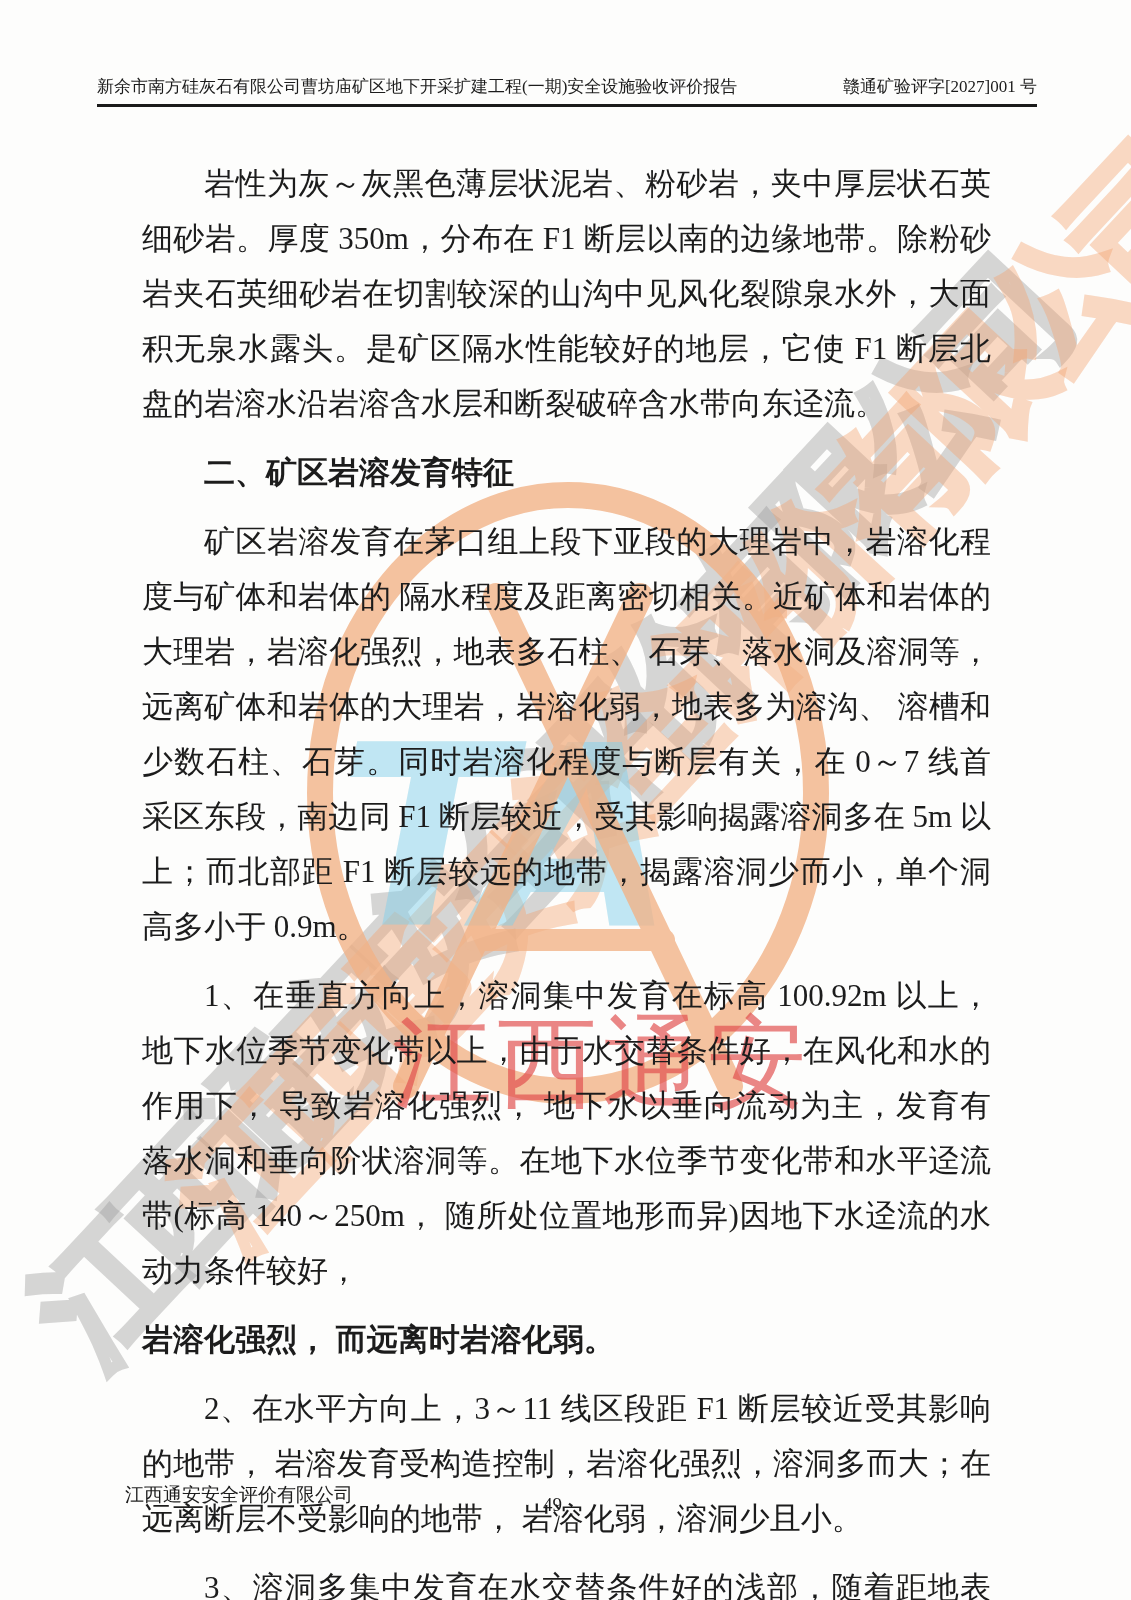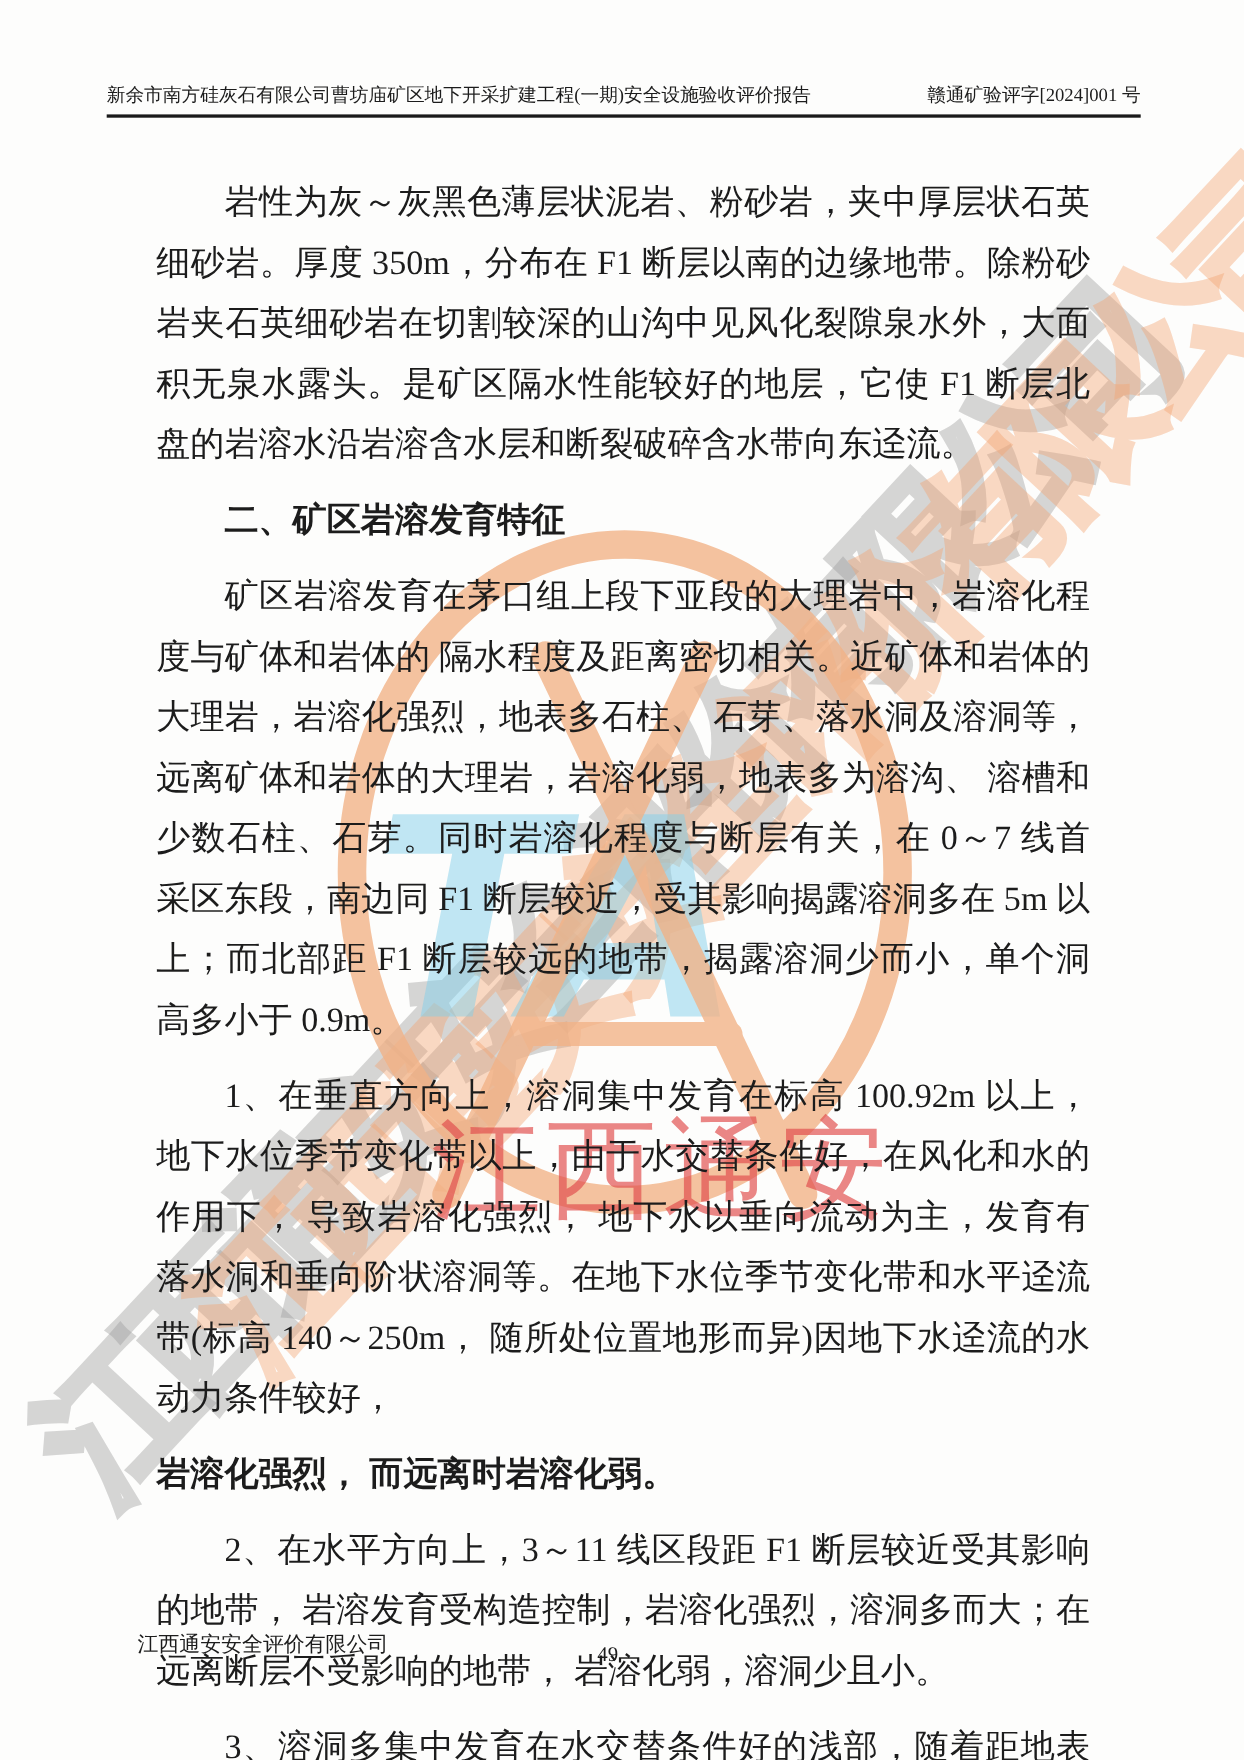--- a/index.html
+++ b/index.html
@@ -93,21 +93,21 @@
     <path d="M 442 618 L 208 128" fill="none" stroke="#f2b286" stroke-width="26" stroke-linecap="round"></path>
     <path d="M 186 472 L 376 472" fill="none" stroke="#f2b286" stroke-width="22" stroke-linecap="round"></path>
   </svg>
 
   <div class="wm wm-blue">TA</div>
 
   <div class="wm wm-red">江西通安</div>
 
   <div class="header">
     <span>新余市南方硅灰石有限公司曹坊庙矿区地下开采扩建工程(一期)安全设施验收评价报告</span>
-    <span>赣通矿验评字[2024]001 号</span>
+    <span>赣通矿验评字[2027]001 号</span>
   </div>
   <div class="header-rule"></div>
 
   <div class="content">
     <p>岩性为灰～灰黑色薄层状泥岩、粉砂岩，夹中厚层状石英细砂岩。厚度 350m，分布在 F1 断层以南的边缘地带。除粉砂岩夹石英细砂岩在切割较深的山沟中见风化裂隙泉水外，大面积无泉水露头。是矿区隔水性能较好的地层，它使 F1 断层北盘的岩溶水沿岩溶含水层和断裂破碎含水带向东迳流。</p>
     <p class="heading">二、矿区岩溶发育特征</p>
     <p>矿区岩溶发育在茅口组上段下亚段的大理岩中，岩溶化程度与矿体和岩体的 隔水程度及距离密切相关。近矿体和岩体的大理岩，岩溶化强烈，地表多石柱、 石芽、落水洞及溶洞等，远离矿体和岩体的大理岩，岩溶化弱，地表多为溶沟、 溶槽和少数石柱、石芽。同时岩溶化程度与断层有关，在 0～7 线首采区东段，南边同 F1 断层较近，受其影响揭露溶洞多在 5m 以上；而北部距 F1 断层较远的地带，揭露溶洞少而小，单个洞高多小于 0.9m。</p>
     <p>1、在垂直方向上，溶洞集中发育在标高 100.92m 以上，地下水位季节变化带以上，由于水交替条件好，在风化和水的作用下， 导致岩溶化强烈， 地下水以垂向流动为主，发育有落水洞和垂向阶状溶洞等。在地下水位季节变化带和水平迳流带(标高 140～250m， 随所处位置地形而异)因地下水迳流的水动力条件较好，</p>
     <p class="noindent">岩溶化强烈， 而远离时岩溶化弱。</p>
     <p>2、在水平方向上，3～11 线区段距 F1 断层较近受其影响的地带， 岩溶发育受构造控制，岩溶化强烈，溶洞多而大；在远离断层不受影响的地带， 岩溶化弱，溶洞少且小。</p>

